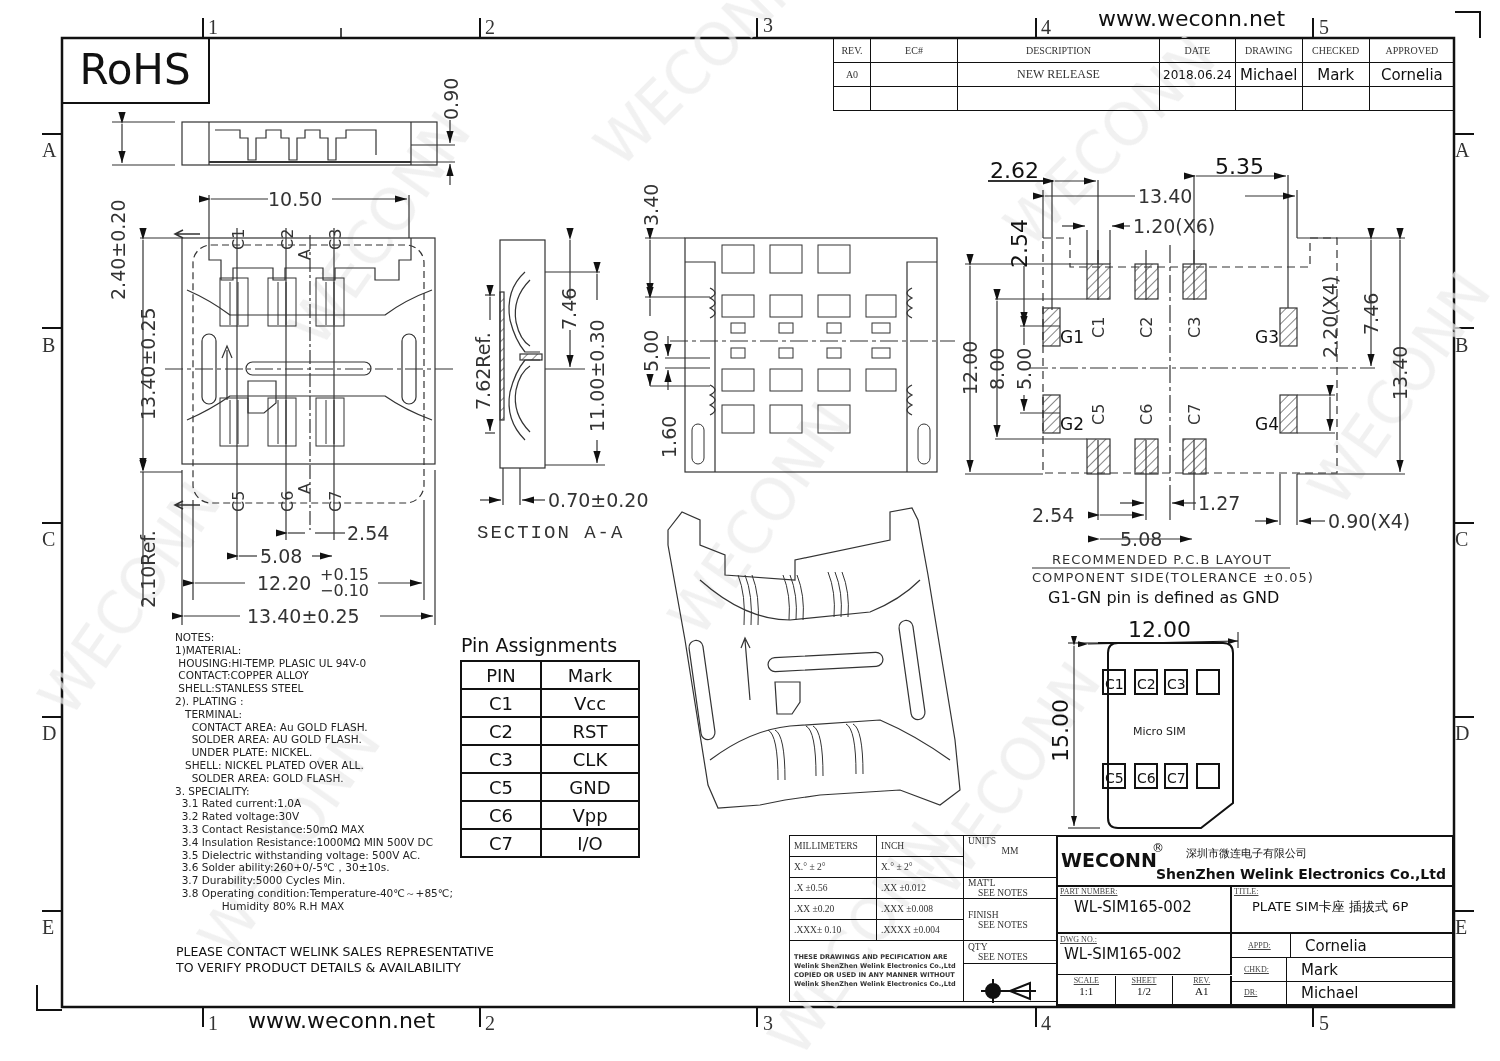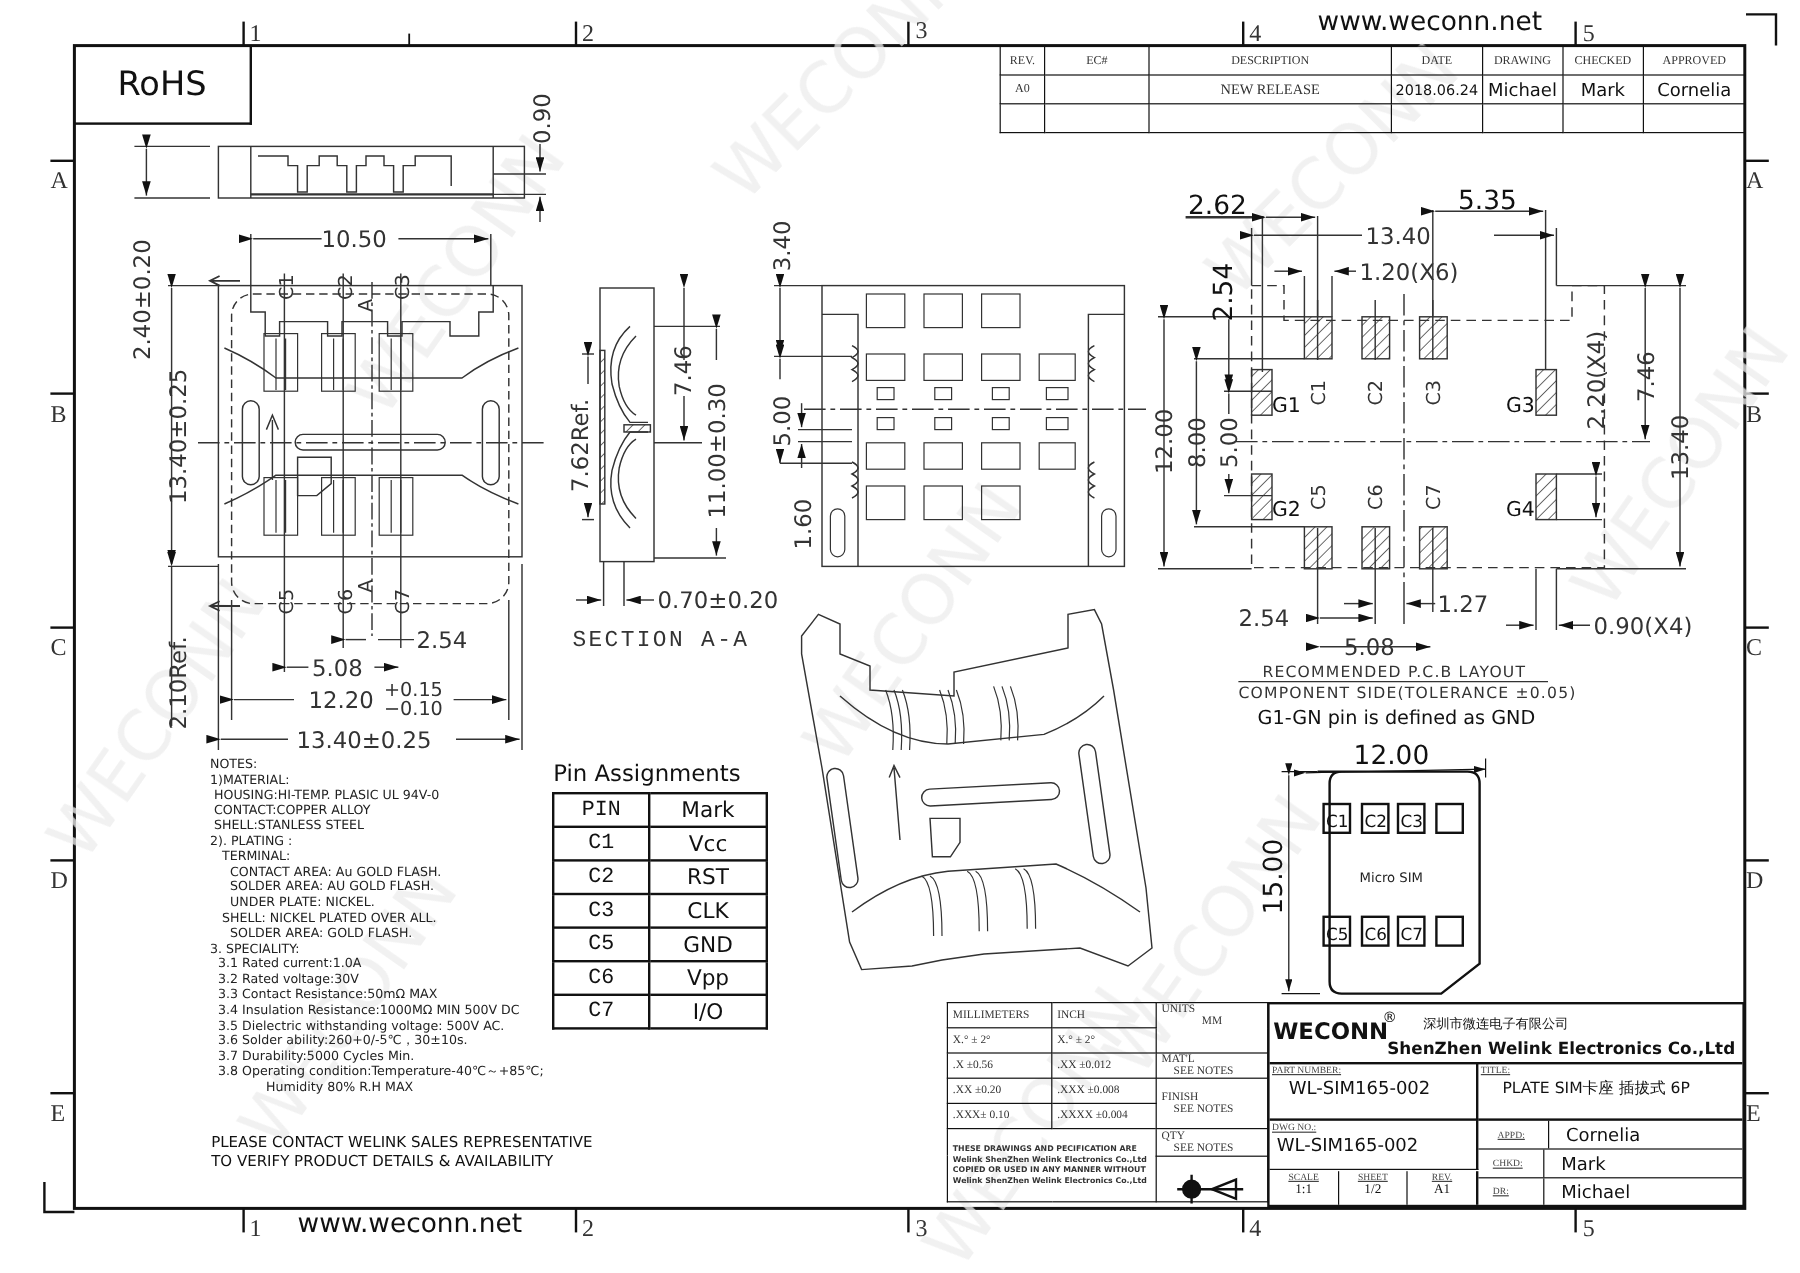--- a/index.html
+++ b/index.html
@@ -3,32 +3,32 @@
 <meta charset="utf-8">
 <style>
   html,body{margin:0;padding:0;background:#fff;}
   body{width:1500px;height:1061px;position:relative;overflow:hidden;font-family:"DejaVu Sans",sans-serif;color:#111;}
   .abs{position:absolute;}
   svg.main{position:absolute;left:0;top:0;}
   .dim{font-family:"DejaVu Sans",sans-serif;font-size:19px;fill:#333;}
   .dimsm{font-family:"DejaVu Sans",sans-serif;font-size:16px;fill:#333;}
   .serif{font-family:"Liberation Serif","DejaVu Serif",serif;}
   .mono{font-family:"Liberation Mono","DejaVu Sans Mono",monospace;}
-  .rohs{left:62px;top:38px;width:146px;height:64px;border:2px solid #111;border-top:none;border-left:none;font-size:28px;line-height:64px;text-align:center;font-family:"DejaVu Sans",sans-serif;}
+  .rohs{left:62px;top:38px;width:146px;height:64px;border:2px solid #111;border-top:none;border-left:none;font-size:42px;line-height:64px;text-align:center;font-family:"DejaVu Sans",sans-serif;}
   .url{font-size:22px;font-family:"DejaVu Sans",sans-serif;}
   table{border-collapse:collapse;}
   .rev td{border:1.5px solid #111;height:23px;padding:0 3px;text-align:center;font-size:10px;font-family:"Liberation Serif",serif;color:#333;}
   .rev tr.hd td{font-size:10px;}
   .rev td.big{font-size:15px;font-family:"DejaVu Sans",sans-serif;color:#111;}
   .notes{left:175px;top:631px;font-size:10.5px;line-height:12.8px;white-space:pre;font-family:"DejaVu Sans",sans-serif;color:#222;}
   .contact{left:176px;top:944px;font-size:12.5px;line-height:15.5px;font-family:"DejaVu Sans",sans-serif;}
   .pin-title{left:461px;top:634px;font-size:19px;font-family:"DejaVu Sans",sans-serif;}
   .pins{left:460px;top:660px;}
   .pins td{border:2px solid #111;height:26px;text-align:center;font-size:18px;padding:0;}
-  .pins td.c1{width:78px;font-family:Liberation Mono, monospace;}
+  .pins td.c1{width:78px;}
   .pins td.c2{width:96px;}
   .tol{left:789px;top:835px;}
   .tol td{border:1.5px solid #111;font-size:9.5px;font-family:"Liberation Serif",serif;padding:0 4px;height:20px;color:#333;}
   .tb{left:1056px;top:835px;width:398px;height:171px;border:2px solid #111;box-sizing:border-box;}
   .small-lbl{font-size:8px;font-family:"Liberation Serif",serif;color:#444;text-decoration:underline;}
 </style>
 </head>
 <body>
 
 <svg class="main" width="1500" height="1061" viewBox="0 0 1500 1061">

